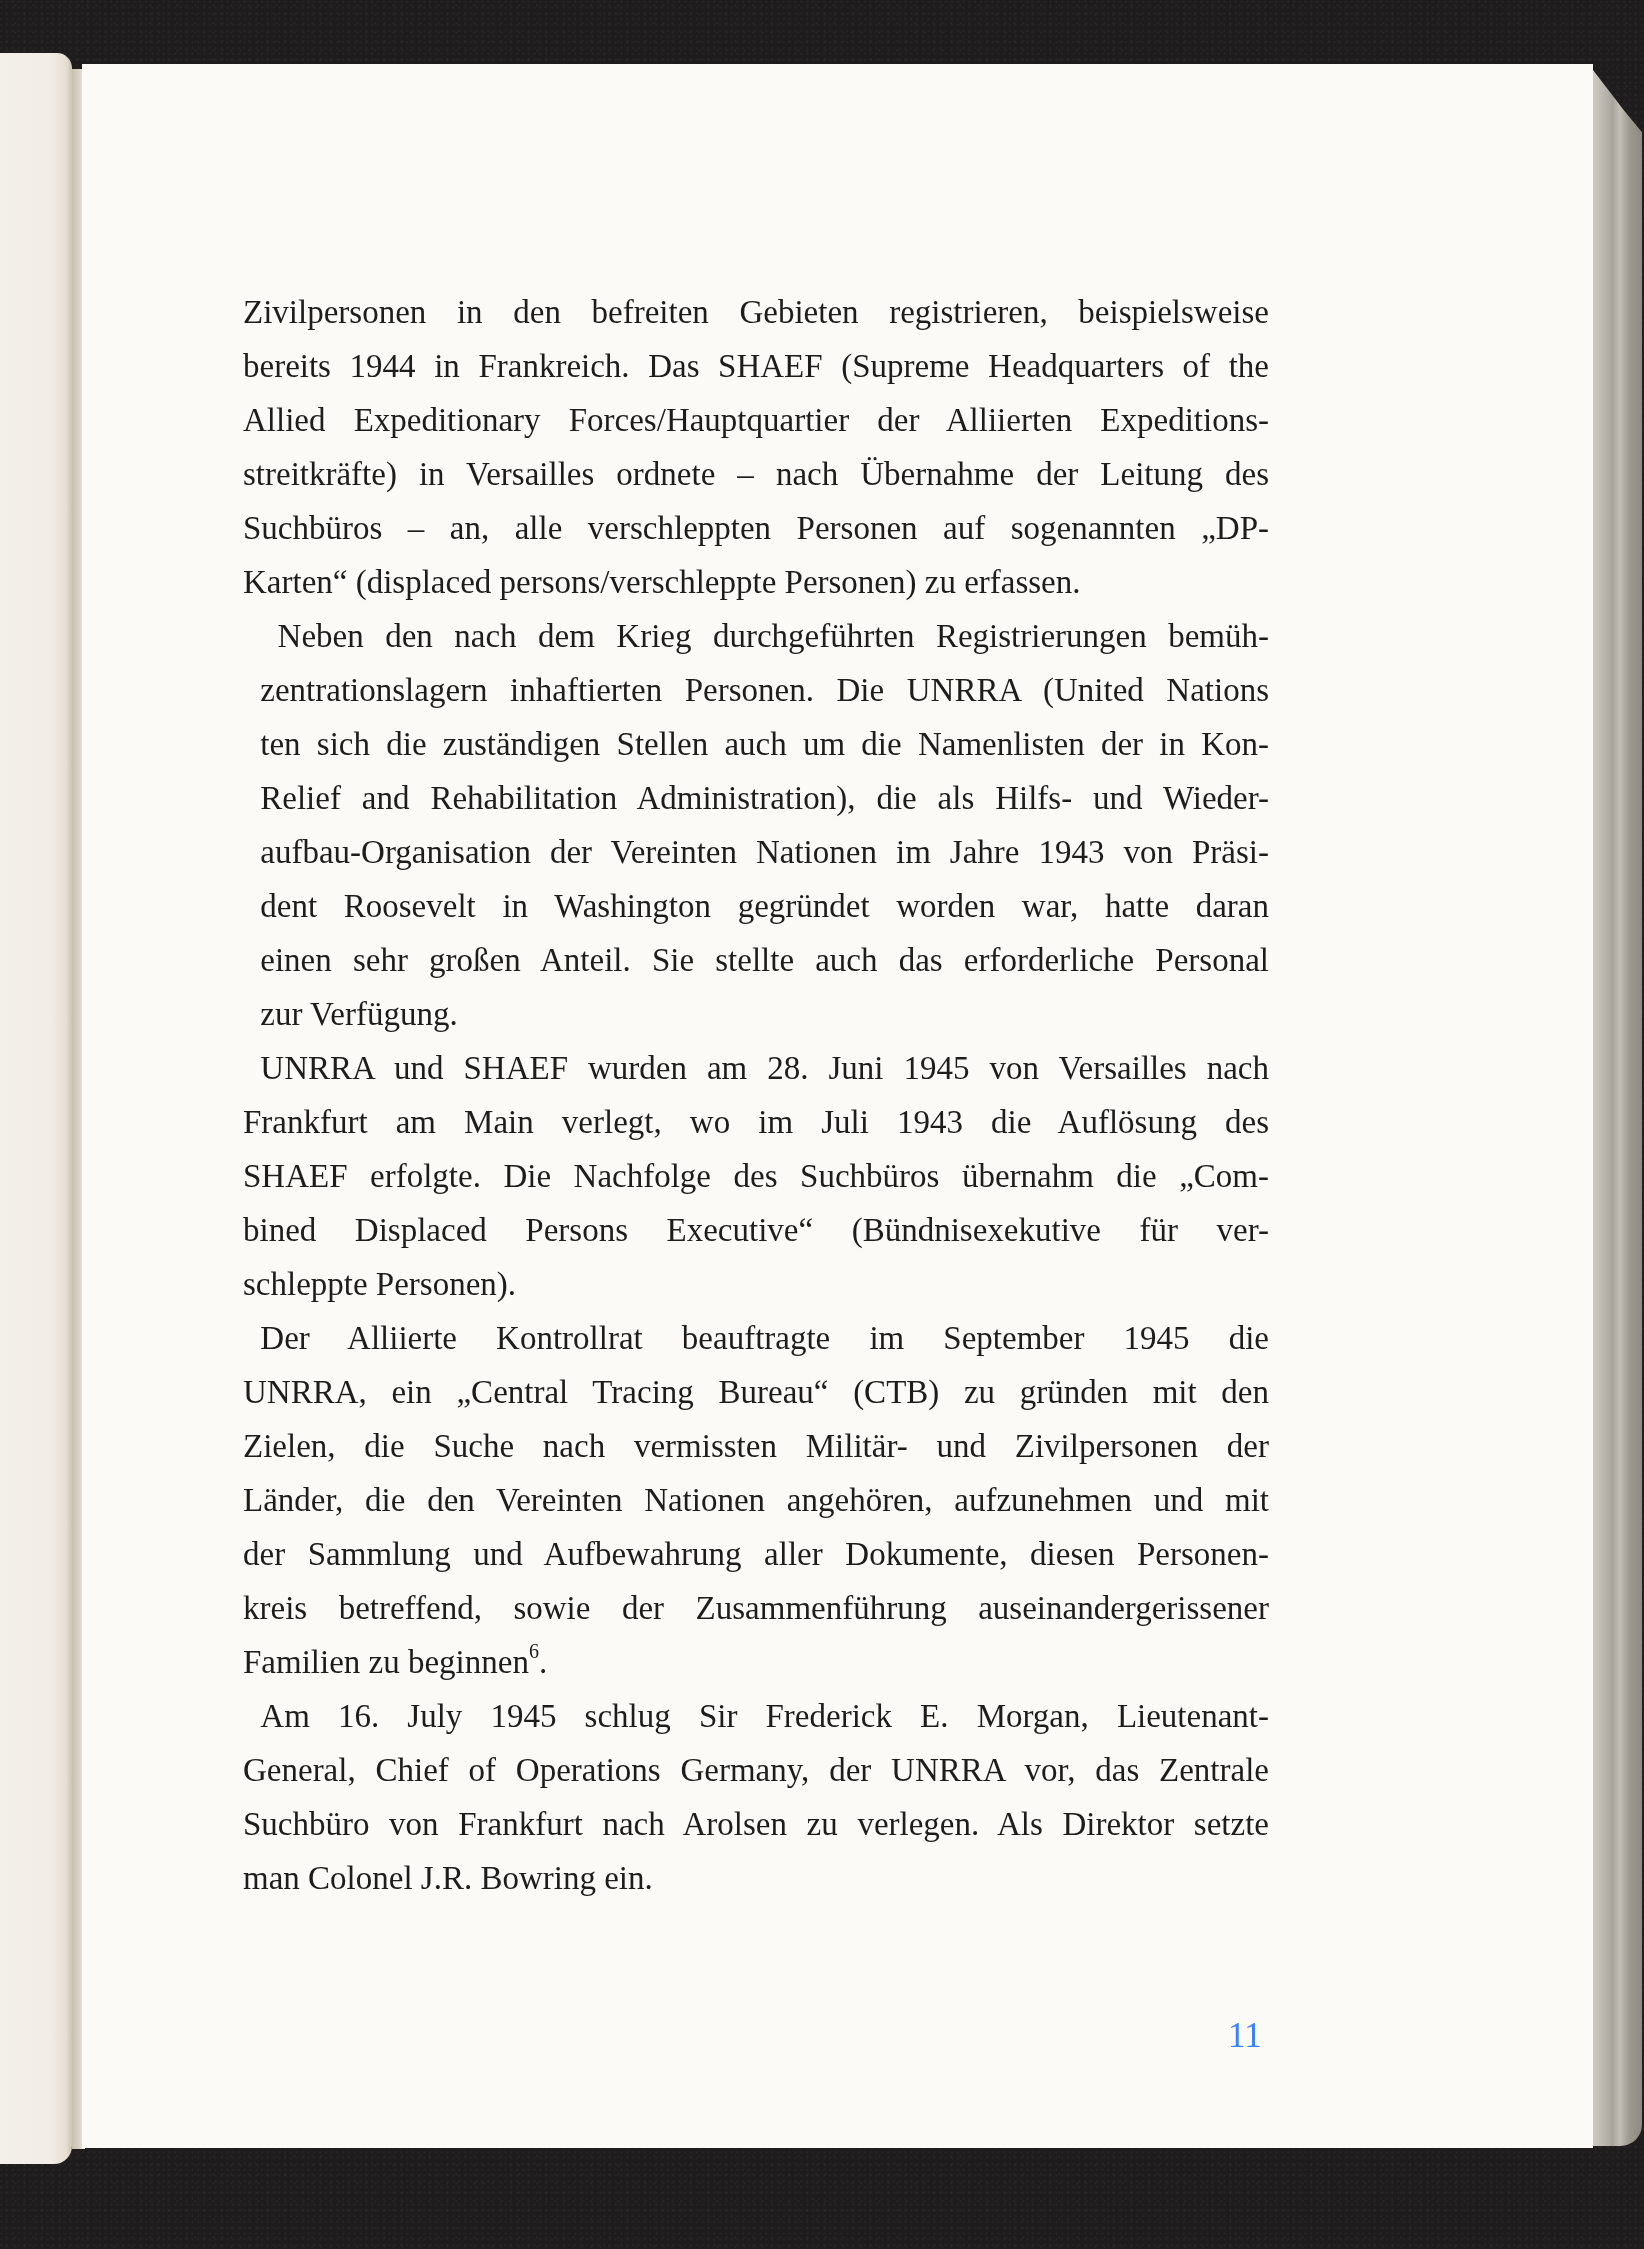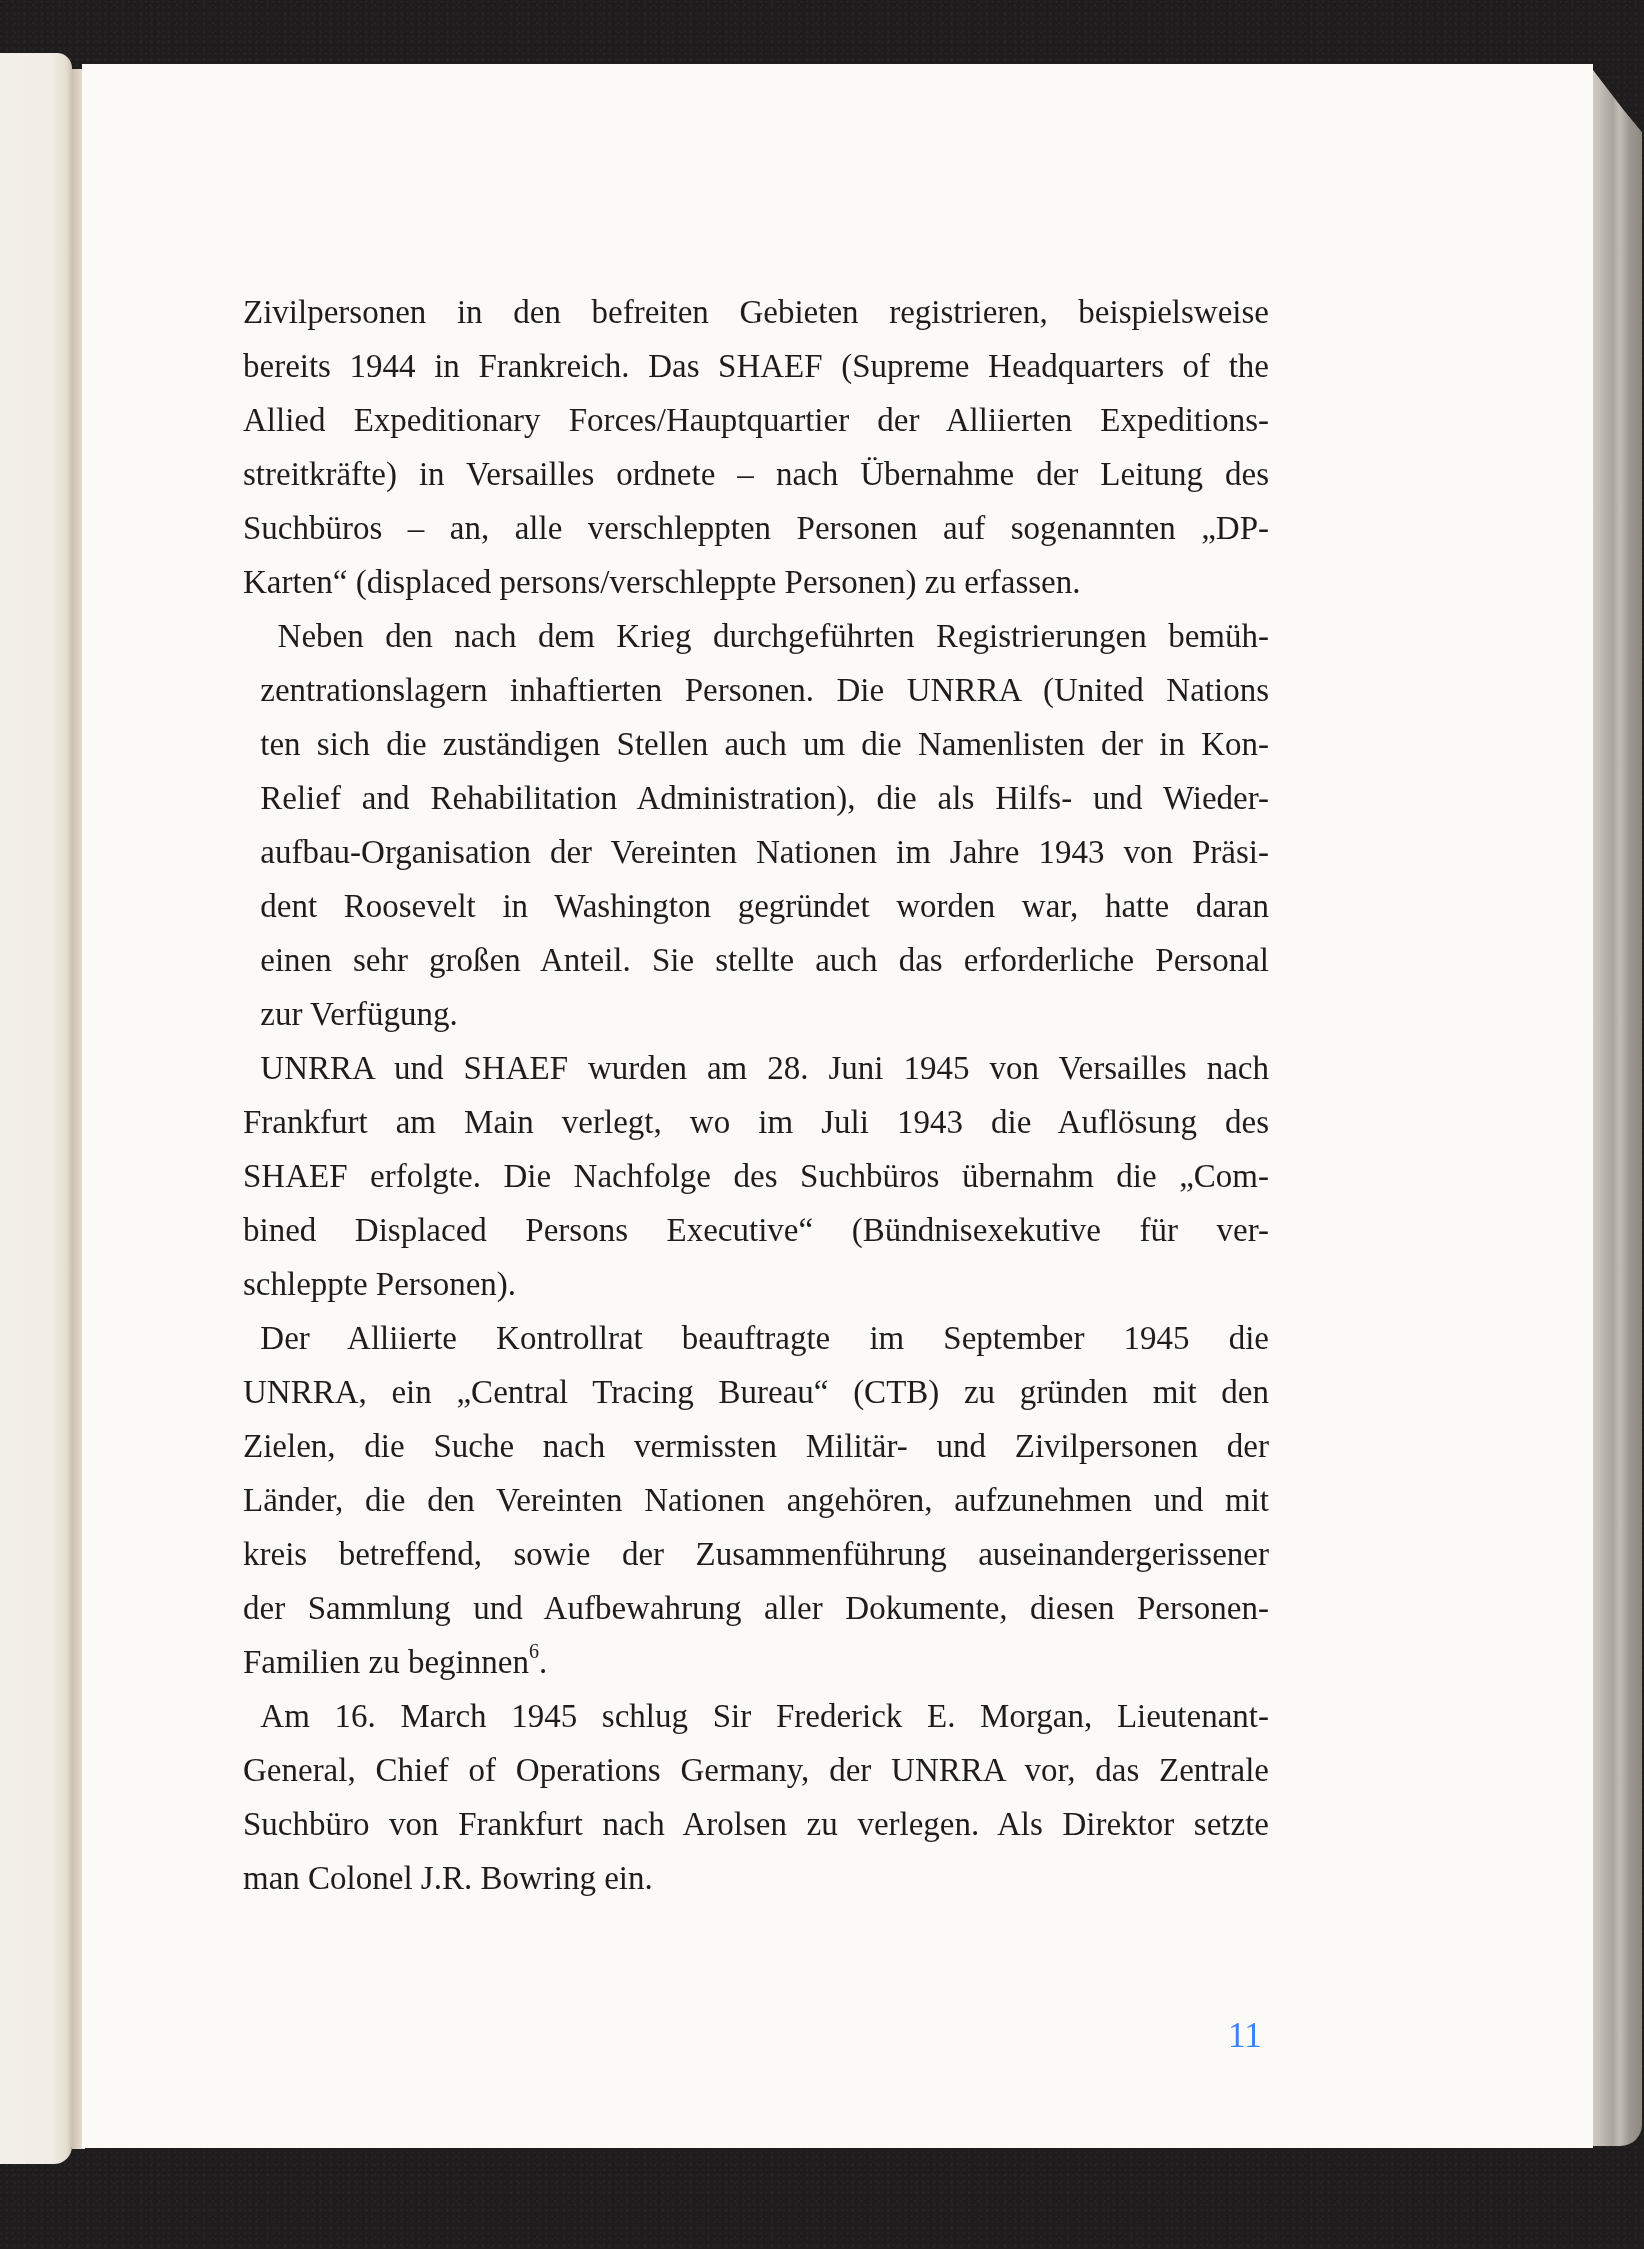--- a/index.html
+++ b/index.html
@@ -79,26 +79,26 @@
     <span class="line">Frankfurt am Main verlegt, wo im Juli 1943 die Auflösung des</span>
     <span class="line">SHAEF erfolgte. Die Nachfolge des Suchbüros übernahm die „Com-</span>
     <span class="line">bined Displaced Persons Executive“ (Bündnisexekutive für ver-</span>
     <span class="line last">schleppte Personen).</span>
   </div>
   <div class="para">
     <span class="line" style="padding-left:17.3px">Der Alliierte Kontrollrat beauftragte im September 1945 die</span>
     <span class="line">UNRRA, ein „Central Tracing Bureau“ (CTB) zu gründen mit den</span>
     <span class="line">Zielen, die Suche nach vermissten Militär- und Zivilpersonen der</span>
     <span class="line">Länder, die den Vereinten Nationen angehören, aufzunehmen und mit</span>
+    <span class="line">der Sammlung und Aufbewahrung aller Dokumente, diesen Personen-</span>
     <span class="line">kreis betreffend, sowie der Zusammenführung auseinandergerissener</span>
-    <span class="line">der Sammlung und Aufbewahrung aller Dokumente, diesen Personen-</span>
     <span class="line last"><span>Familien zu beginnen</span><sup>6</sup><span>.</span></span>
   </div>
   <div class="para">
-    <span class="line" style="padding-left:17.3px">Am 16. March 1945 schlug Sir Frederick E. Morgan, Lieutenant-</span>
+    <span class="line" style="padding-left:17.3px">Am 16. July 1945 schlug Sir Frederick E. Morgan, Lieutenant-</span>
     <span class="line">General, Chief of Operations Germany, der UNRRA vor, das Zentrale</span>
     <span class="line">Suchbüro von Frankfurt nach Arolsen zu verlegen. Als Direktor setzte</span>
     <span class="line last">man Colonel J.R. Bowring ein.</span>
   </div>
 </div>
 
 <div class="page-number">11</div>
 
 
 </body></html>

